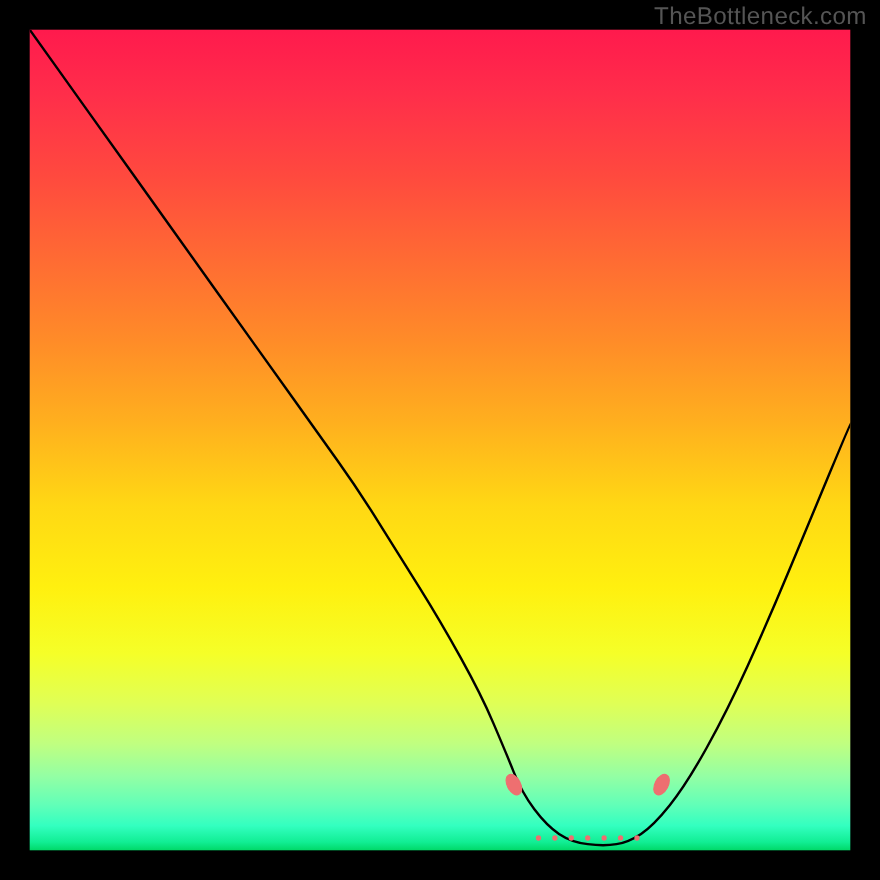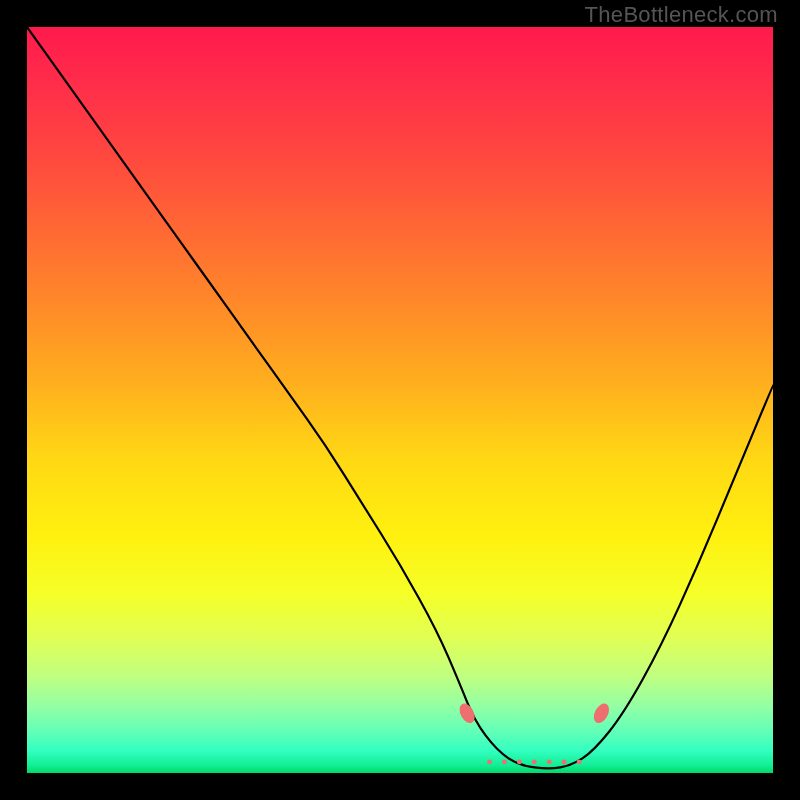--- a/index.html
+++ b/index.html
@@ -7,21 +7,21 @@
     width: 800px;
     height: 800px;
     background: #000;
     position: relative;
     font-family: Arial, sans-serif;
     overflow: hidden;
   }
   .attribution {
     position: absolute;
     top: 2px;
-    right: 22px;
+    right: 12px;
     color: #555;
     font-size: 22px;
     font-weight: 500;
     letter-spacing: 0.3px;
     z-index: 10;
   }
   .plot-wrapper {
     position: absolute;
     left: 27px;
     top: 27px;

